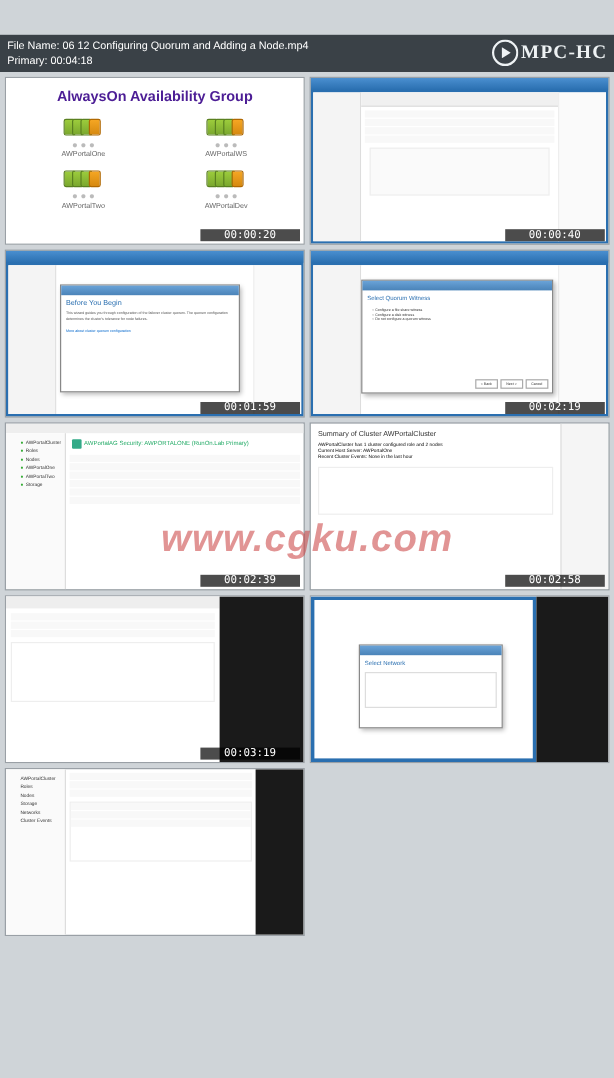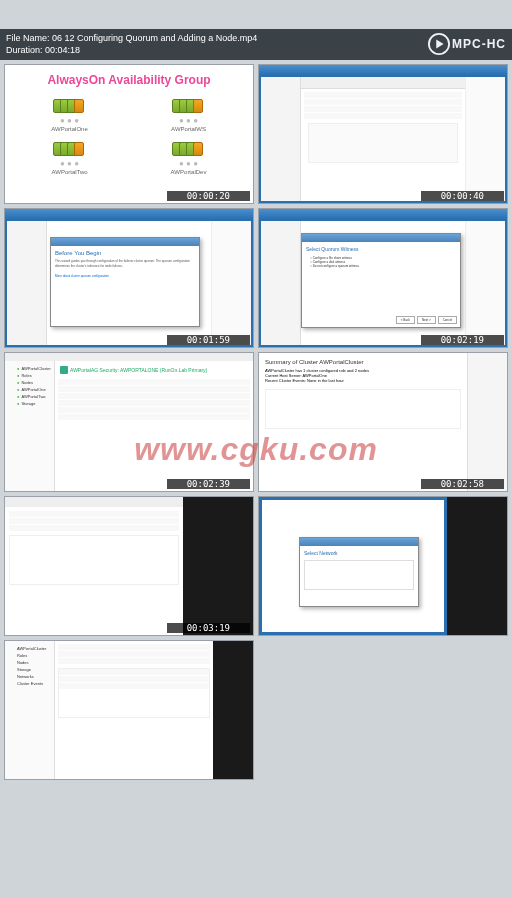--- a/index.html
+++ b/index.html
@@ -1,26 +1,26 @@
 <!DOCTYPE html>
 <html><head>
 <meta charset="utf-8">
 <style>
   * { margin: 0; padding: 0; box-sizing: border-box; }
   body { width: 512px; height: 898px; background: #cfd4d8; font-family: Arial, sans-serif; font-size: 9px; overflow: hidden; position: relative; }
   .header { background: #3a4147; color: #fff; padding: 4px 6px; display: flex; justify-content: space-between; align-items: flex-start; margin-top: 29px; }
   .meta { line-height: 1.3; font-size: 9px; }
-  .logo { font-size: 12px; font-weight: bold; color: #eef2f4; letter-spacing: 1px; display: flex; align-items: center; gap: 2px; }
+  .logo { font-size: 16px; font-weight: bold; color: #eef2f4; letter-spacing: 1px; display: flex; align-items: center; gap: 2px; font-family: Liberation Serif, serif; }
   .logo svg { width: 22px; height: 22px; }
   .grid { display: grid; grid-template-columns: 1fr 1fr; gap: 4px; padding: 4px; }
   .thumb { background: #fff; border: 1px solid #9aa0a6; height: 140px; position: relative; overflow: hidden; }
   .ts { position: absolute; bottom: 2px; right: 3px; background: rgba(0,0,0,.7); color: #fff; font-size: 9px; padding: 0 20px; font-family: monospace; }
   
   
-  .diag-title { text-align: center; color: #ec4899; font-size: 12px; font-weight: bold; padding: 8px 0 12px; }
+  .diag-title { text-align: center; color: #4c1d95; font-size: 12px; font-weight: bold; padding: 8px 0 12px; }
   .diag-grid { display: grid; grid-template-columns: 1fr 1fr; gap: 10px 30px; padding: 0 20px; }
   .node { display: flex; flex-direction: column; align-items: center; font-size: 6px; color: #666; }
   .disks { display: flex; gap: -2px; margin-bottom: 2px; }
   .disk { width: 10px; height: 14px; background: linear-gradient(#9ccc3c, #7aa82e); border-radius: 2px; margin-left: -3px; border: 1px solid #5a8020; }
   .disk.orange { background: linear-gradient(#f5a623, #d68910); border-color: #b06800; }
   .dots { color: #bbb; font-size: 8px; margin: 1px 0; }
   
   
   .win { background: #2a6fb0; height: 100%; display: flex; flex-direction: column; }
   .win-top { height: 10px; background: linear-gradient(#4a8fd0, #2a6fb0); }
@@ -46,21 +46,21 @@
   .dark-panel { background: #1a1a1a; }
   .sec-hd { background: #fff; padding: 2px; font-size: 5px; color: #2a6; display: flex; align-items: center; gap: 2px; }
   .shield { width: 8px; height: 8px; background: #3a8; border-radius: 1px; }
 </style>
 </head>
 <body>
 
 <div class="header">
   <div class="meta">
     <div><span>File Name:</span> <span>06 12 Configuring Quorum and Adding a Node.mp4</span></div>
-    <div><span>Duration:</span> <span>00:04:18</span></div>
+    <div><span>Primary:</span> <span>00:04:18</span></div>
   </div>
   <div class="logo">
     <svg viewBox="0 0 24 24">
         <circle cx="12" cy="12" r="11" fill="none" stroke="#eef2f4" stroke-width="2"></circle>
         <path d="M9 7l8 5-8 5z" fill="#eef2f4"></path>
       </svg>
     <span>MPC-HC</span>
   </div>
 </div>
 

